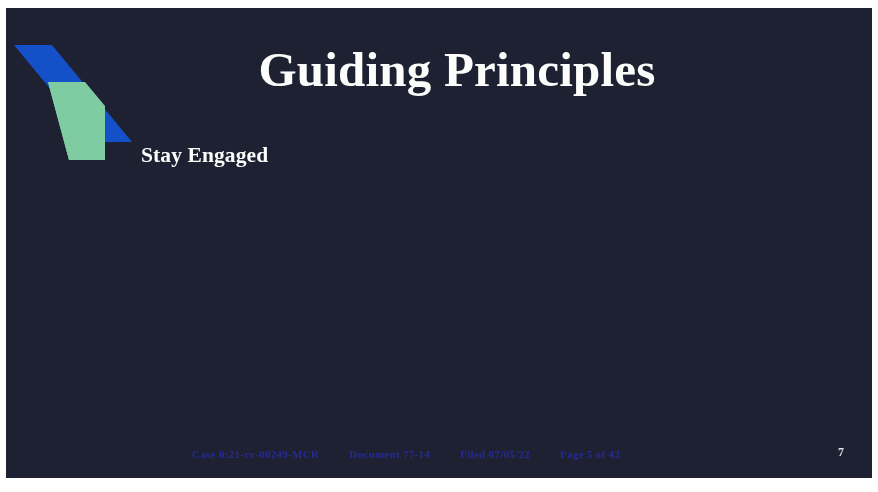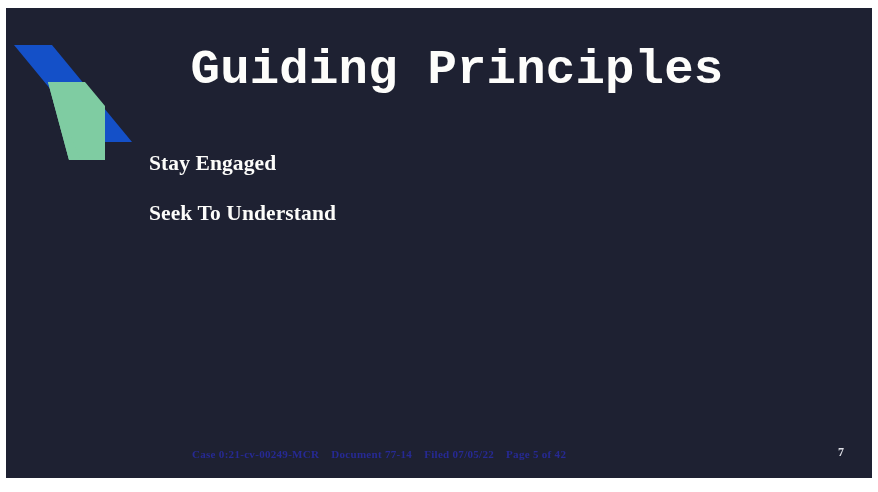--- a/index.html
+++ b/index.html
@@ -42,36 +42,36 @@
   }
 
   
   #slide-title {
     position: absolute;
     left: 0;
     right: 0;
     top: 36px;
     text-align: center;
     color: #fdfdfb;
-    font-family: Liberation Mono, monospace;
+    font-family: Liberation Serif, serif;
     font-weight: bold;
     font-size: 49px;
     line-height: 1.08;
     letter-spacing: 0.2px;
     padding-left: 36px;
     white-space: nowrap;
   }
 
   
   #principles-list {
     position: absolute;
     left: 131px;
     top: 118px;
     right: 30px;
-    margin: 12px;
+    margin: 4px;
     padding: 0;
     list-style: none;
   }
   #principles-list li {
     height: 50px;
     line-height: 50px;
     color: #fcfcfa;
     font-family: "Liberation Serif", serif;
     font-weight: bold;
     font-size: 21.5px;
@@ -86,21 +86,21 @@
     top: 440px;
     width: 620px;
     color: #2b2fd0;
     opacity: 0.62;
     font-family: "Liberation Serif", serif;
     font-size: 11px;
     font-weight: bold;
     letter-spacing: 0.3px;
     white-space: nowrap;
     display: flex;
-    gap: 12px;
+    gap: 30px;
     overflow: hidden;
     pointer-events: none;
   }
 
   
   #page-number {
     position: absolute;
     right: 28px;
     bottom: 18px;
     color: #dfe0e6;
@@ -121,21 +121,20 @@
       <polygon points="42,52 78,52 99,77 99,130" fill="#7fcca2"></polygon>
       <polygon points="42,52 78,52 99,130 63,130" fill="#7fcca2"></polygon>
       <polygon points="42,52 78,52 99,78 99,130 63,130" fill="#7fcca2"></polygon>
       <polygon points="43,52 79,52 99,76 99,129 74,129" fill="#7fcca2"></polygon>
     </svg>
 
     <div id="slide-title">Guiding Principles</div>
 
     <ul id="principles-list">
       <li>Stay Engaged</li>
-      <li>Seek To Understand</li>
     </ul>
 
     <div id="caption-stamp">
       <span>Case 0:21-cv-00249-MCR</span>
       <span>Document 77-14</span>
       <span>Filed 07/05/22</span>
       <span>Page 5 of 42</span>
     </div>
 
     <div id="page-number">7</div>

